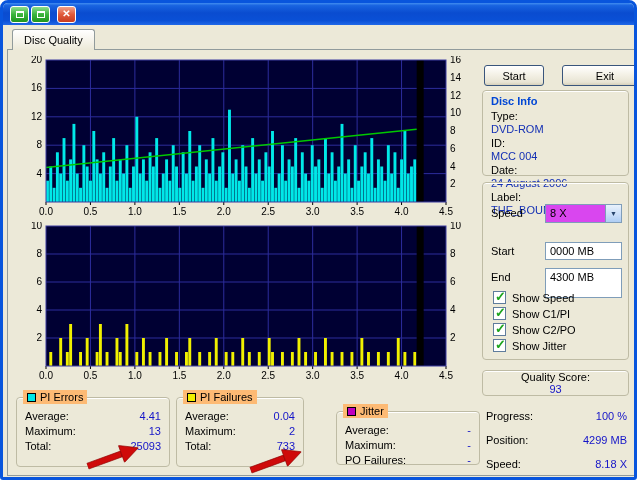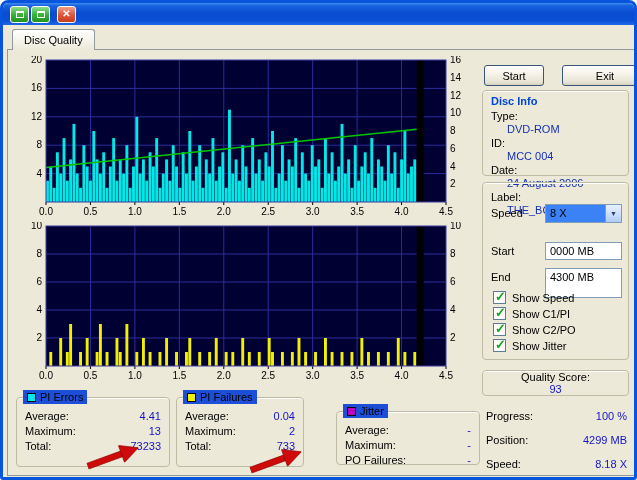--- a/index.html
+++ b/index.html
@@ -31,35 +31,35 @@
     position:absolute;top:46px;left:4px;width:629px;height:427px;
     border:1px solid #919B9C;background:#ECE9D8;z-index:1;
   }
   .chart{position:absolute;}
   .btn{
     position:absolute;display:flex;align-items:center;justify-content:center;
     background:linear-gradient(180deg,#FFFFFF 0%,#F4F1E6 45%,#E8E4D4 85%,#D6D0BA 100%);
     border:1px solid #39557C;border-radius:3px;font-size:11px;cursor:default;
   }
   .gbox{position:absolute;border:1px solid #BEBBA4;border-radius:4px;box-shadow:inset 0 1px 0 #fff;}
-  .legend{position:absolute;top:-8px;left:6px;background:#1d4ed8;padding:0 4px;display:flex;align-items:center;gap:4px;font-size:11px;line-height:14px;}
+  .legend{position:absolute;top:-8px;left:6px;background:#fdba74;padding:0 4px;display:flex;align-items:center;gap:4px;font-size:11px;line-height:14px;}
   .swatch{width:9px;height:9px;border:1px solid #000;display:inline-block;}
   .grow{display:flex;justify-content:space-between;margin:0 8px;padding-top:3px;font-size:11px;}
   .grow:first-of-type{padding-top:12px;}
   .gval{color:#1414C8;}
   .sec-title{color:#0046D5;font-weight:bold;font-size:11px;margin:4px 8px 3px;}
   .irow{display:flex;margin:1px 8px;font-size:11px;line-height:13px;flex-direction:column;}
   .ilabel{display:inline-block;width:38px;}
-  .ival{color:#1430B4;margin-left:16px;}
+  .ival{color:#1430B4;}
   .slabel{position:absolute;font-size:11px;}
   .field{
     position:absolute;background:#fff;border:1px solid #7F9DB9;
     font-size:11px;padding:2px 0 0 4px;color:#000;
   }
-  .combo{position:absolute;background:#3b82f6;border:1px solid #7F9DB9;display:flex;}
+  .combo{position:absolute;background:#d946ef;border:1px solid #7F9DB9;display:flex;}
   .combo-val{flex:1;padding:2px 0 0 4px;font-size:11px;}
   .combo-btn{width:16px;background:linear-gradient(180deg,#E9F2FC 0%,#C8DCF8 60%,#AECDF4 100%);border-left:1px solid #7F9DB9;display:flex;align-items:center;justify-content:center;}
   .combo-arrow{font-size:7px;color:#28446C;}
   .cbrow{position:absolute;display:flex;align-items:center;gap:6px;}
   .cbox{width:13px;height:13px;background:#fff;border:1px solid #5F7C9C;position:relative;display:inline-block;}
   .check{position:absolute;left:1px;top:-3px;color:#1DA41D;font-size:13px;font-weight:bold;}
   .qrow{display:flex;justify-content:space-between;align-items:center;height:100%;padding:0 10px;font-size:11px;flex-direction:column;}
   .qval{color:#1414C8;}
   .srow{position:absolute;display:flex;justify-content:space-between;font-size:11px;}
   .sval{color:#1414C8;}
@@ -441,21 +441,21 @@
       <div class="grow">
         <span>Average:</span>
         <span class="gval">4.41</span>
       </div>
       <div class="grow">
         <span>Maximum:</span>
         <span class="gval">13</span>
       </div>
       <div class="grow">
         <span>Total:</span>
-        <span class="gval">73233</span>
+        <span class="gval">25093</span>
       </div>
     </div>
 
     <div class="gbox" style="left:168px;top:347px;width:128px;height:70px;">
       <span class="legend">
         <span class="swatch" style="background-color: rgb(240, 240, 0);"></span>
         <span>PI Failures</span>
       </span>
       <div class="grow">
         <span>Average:</span>

